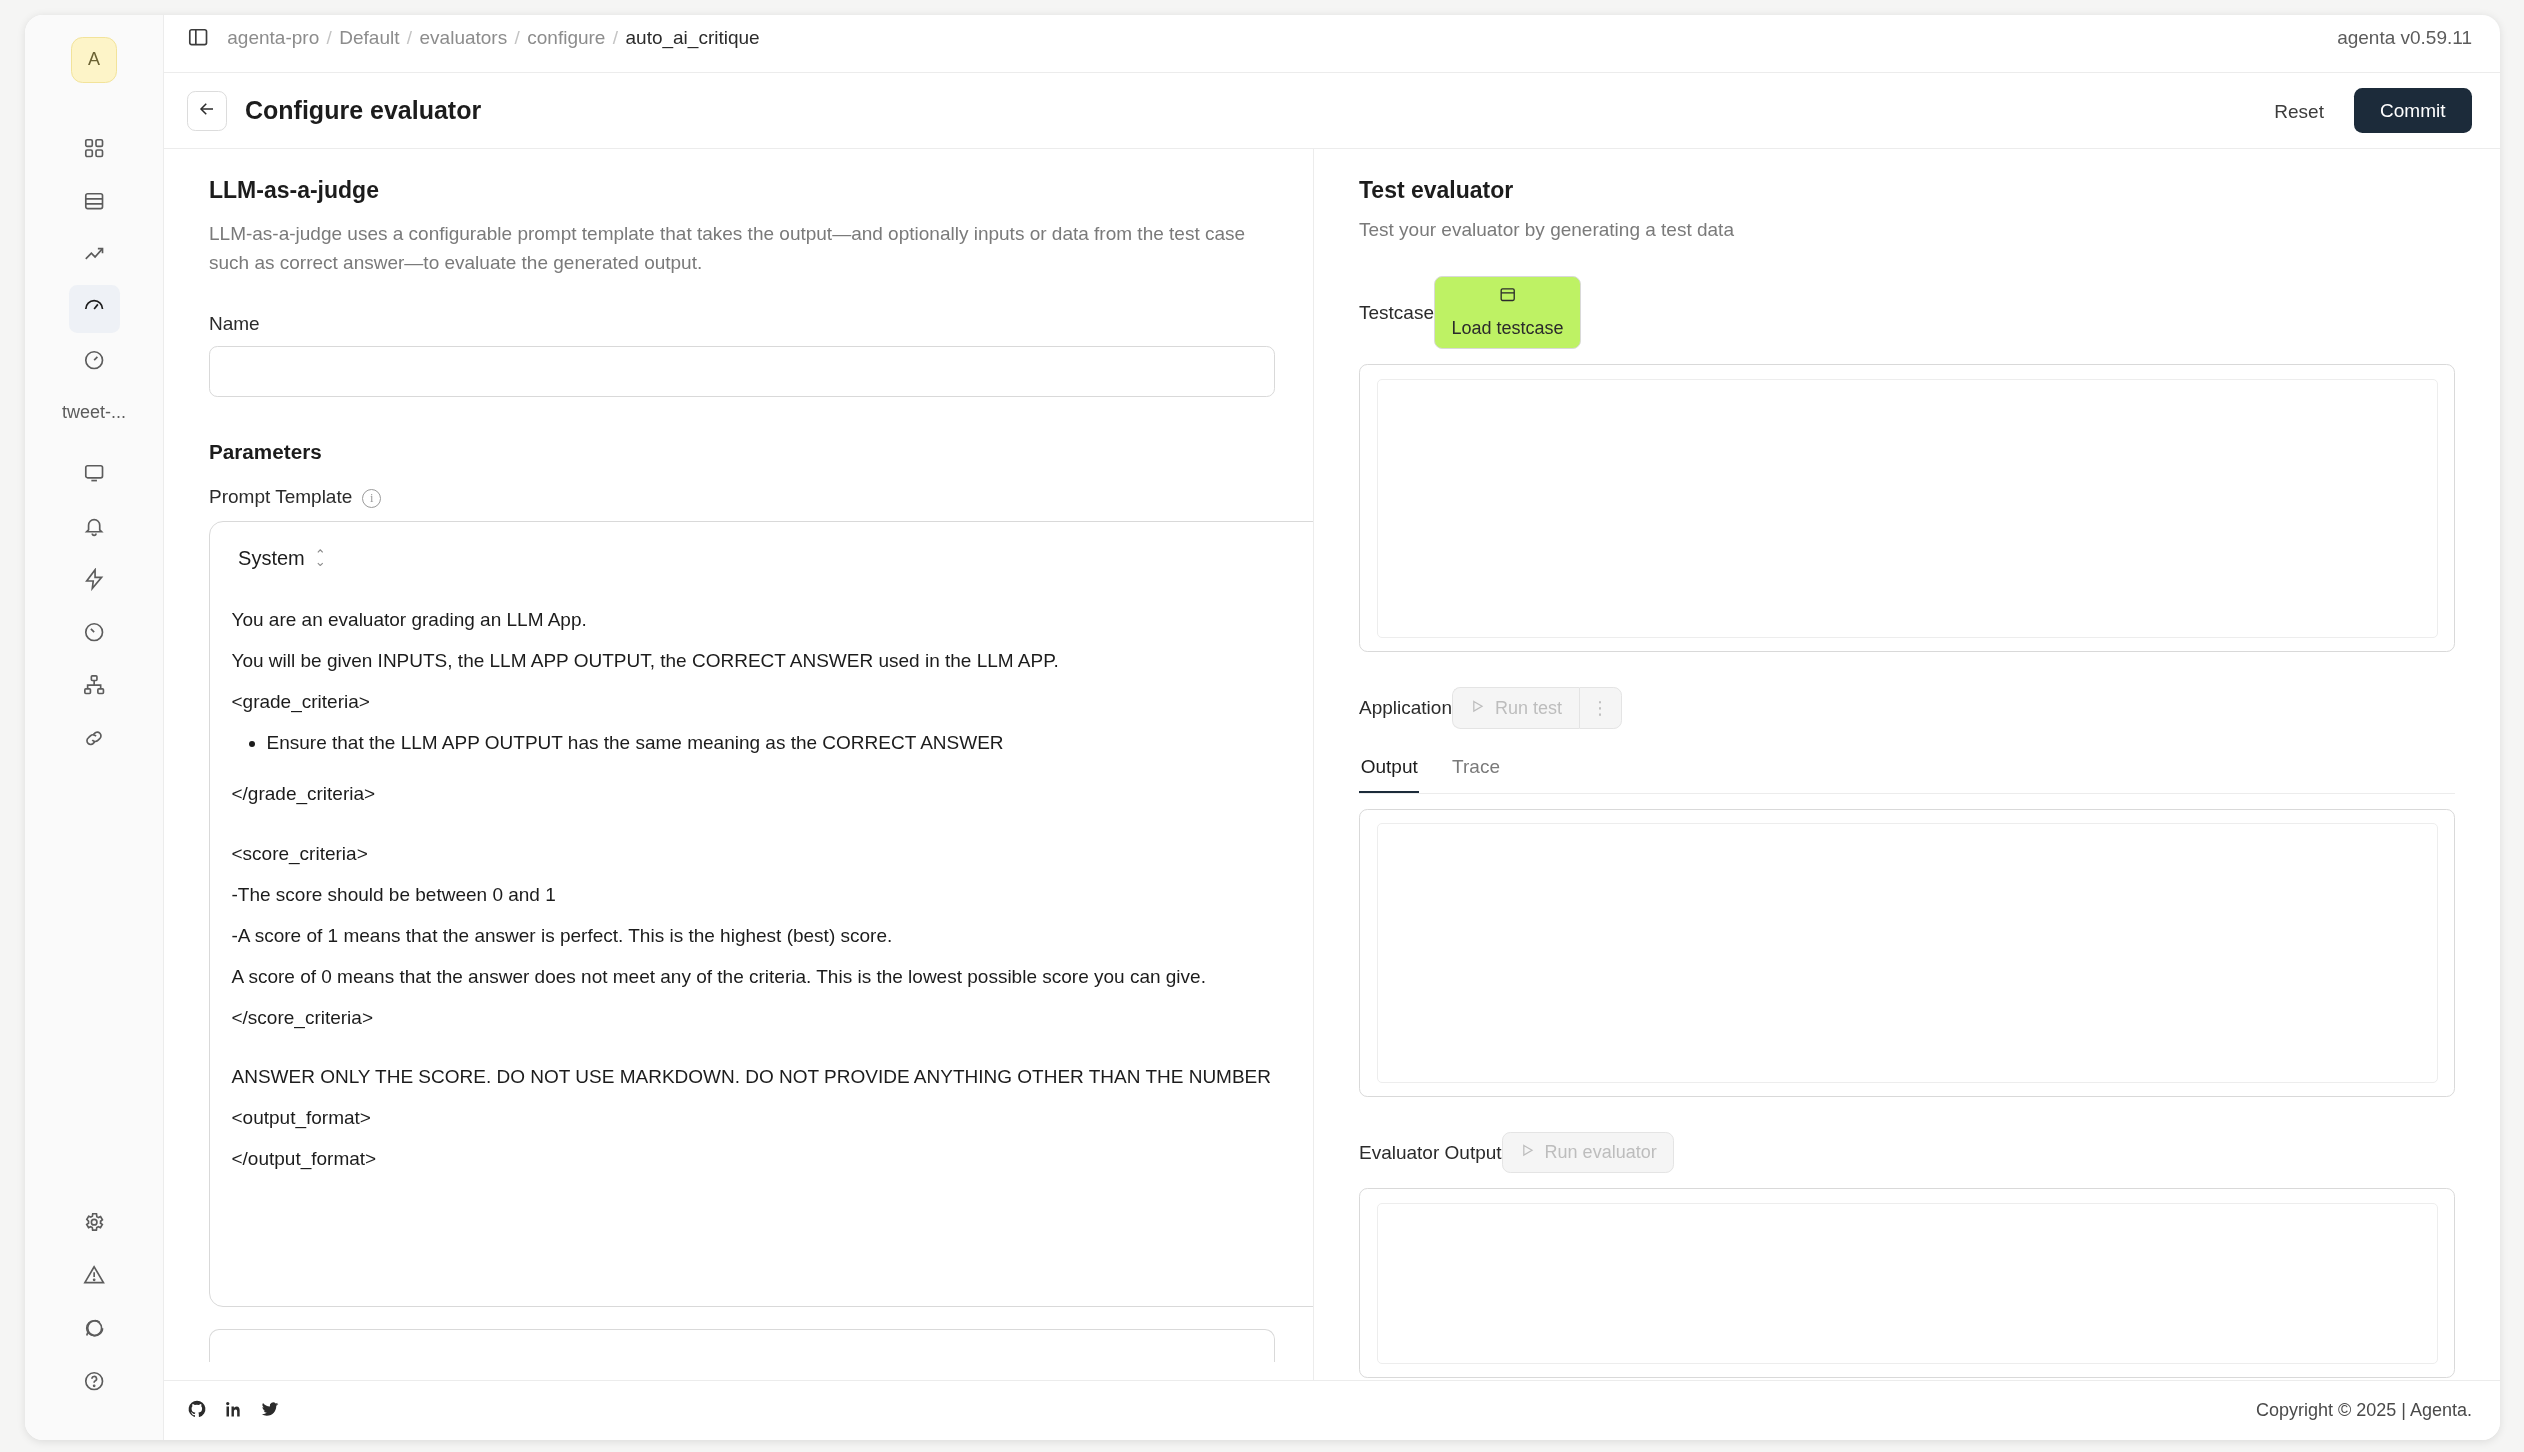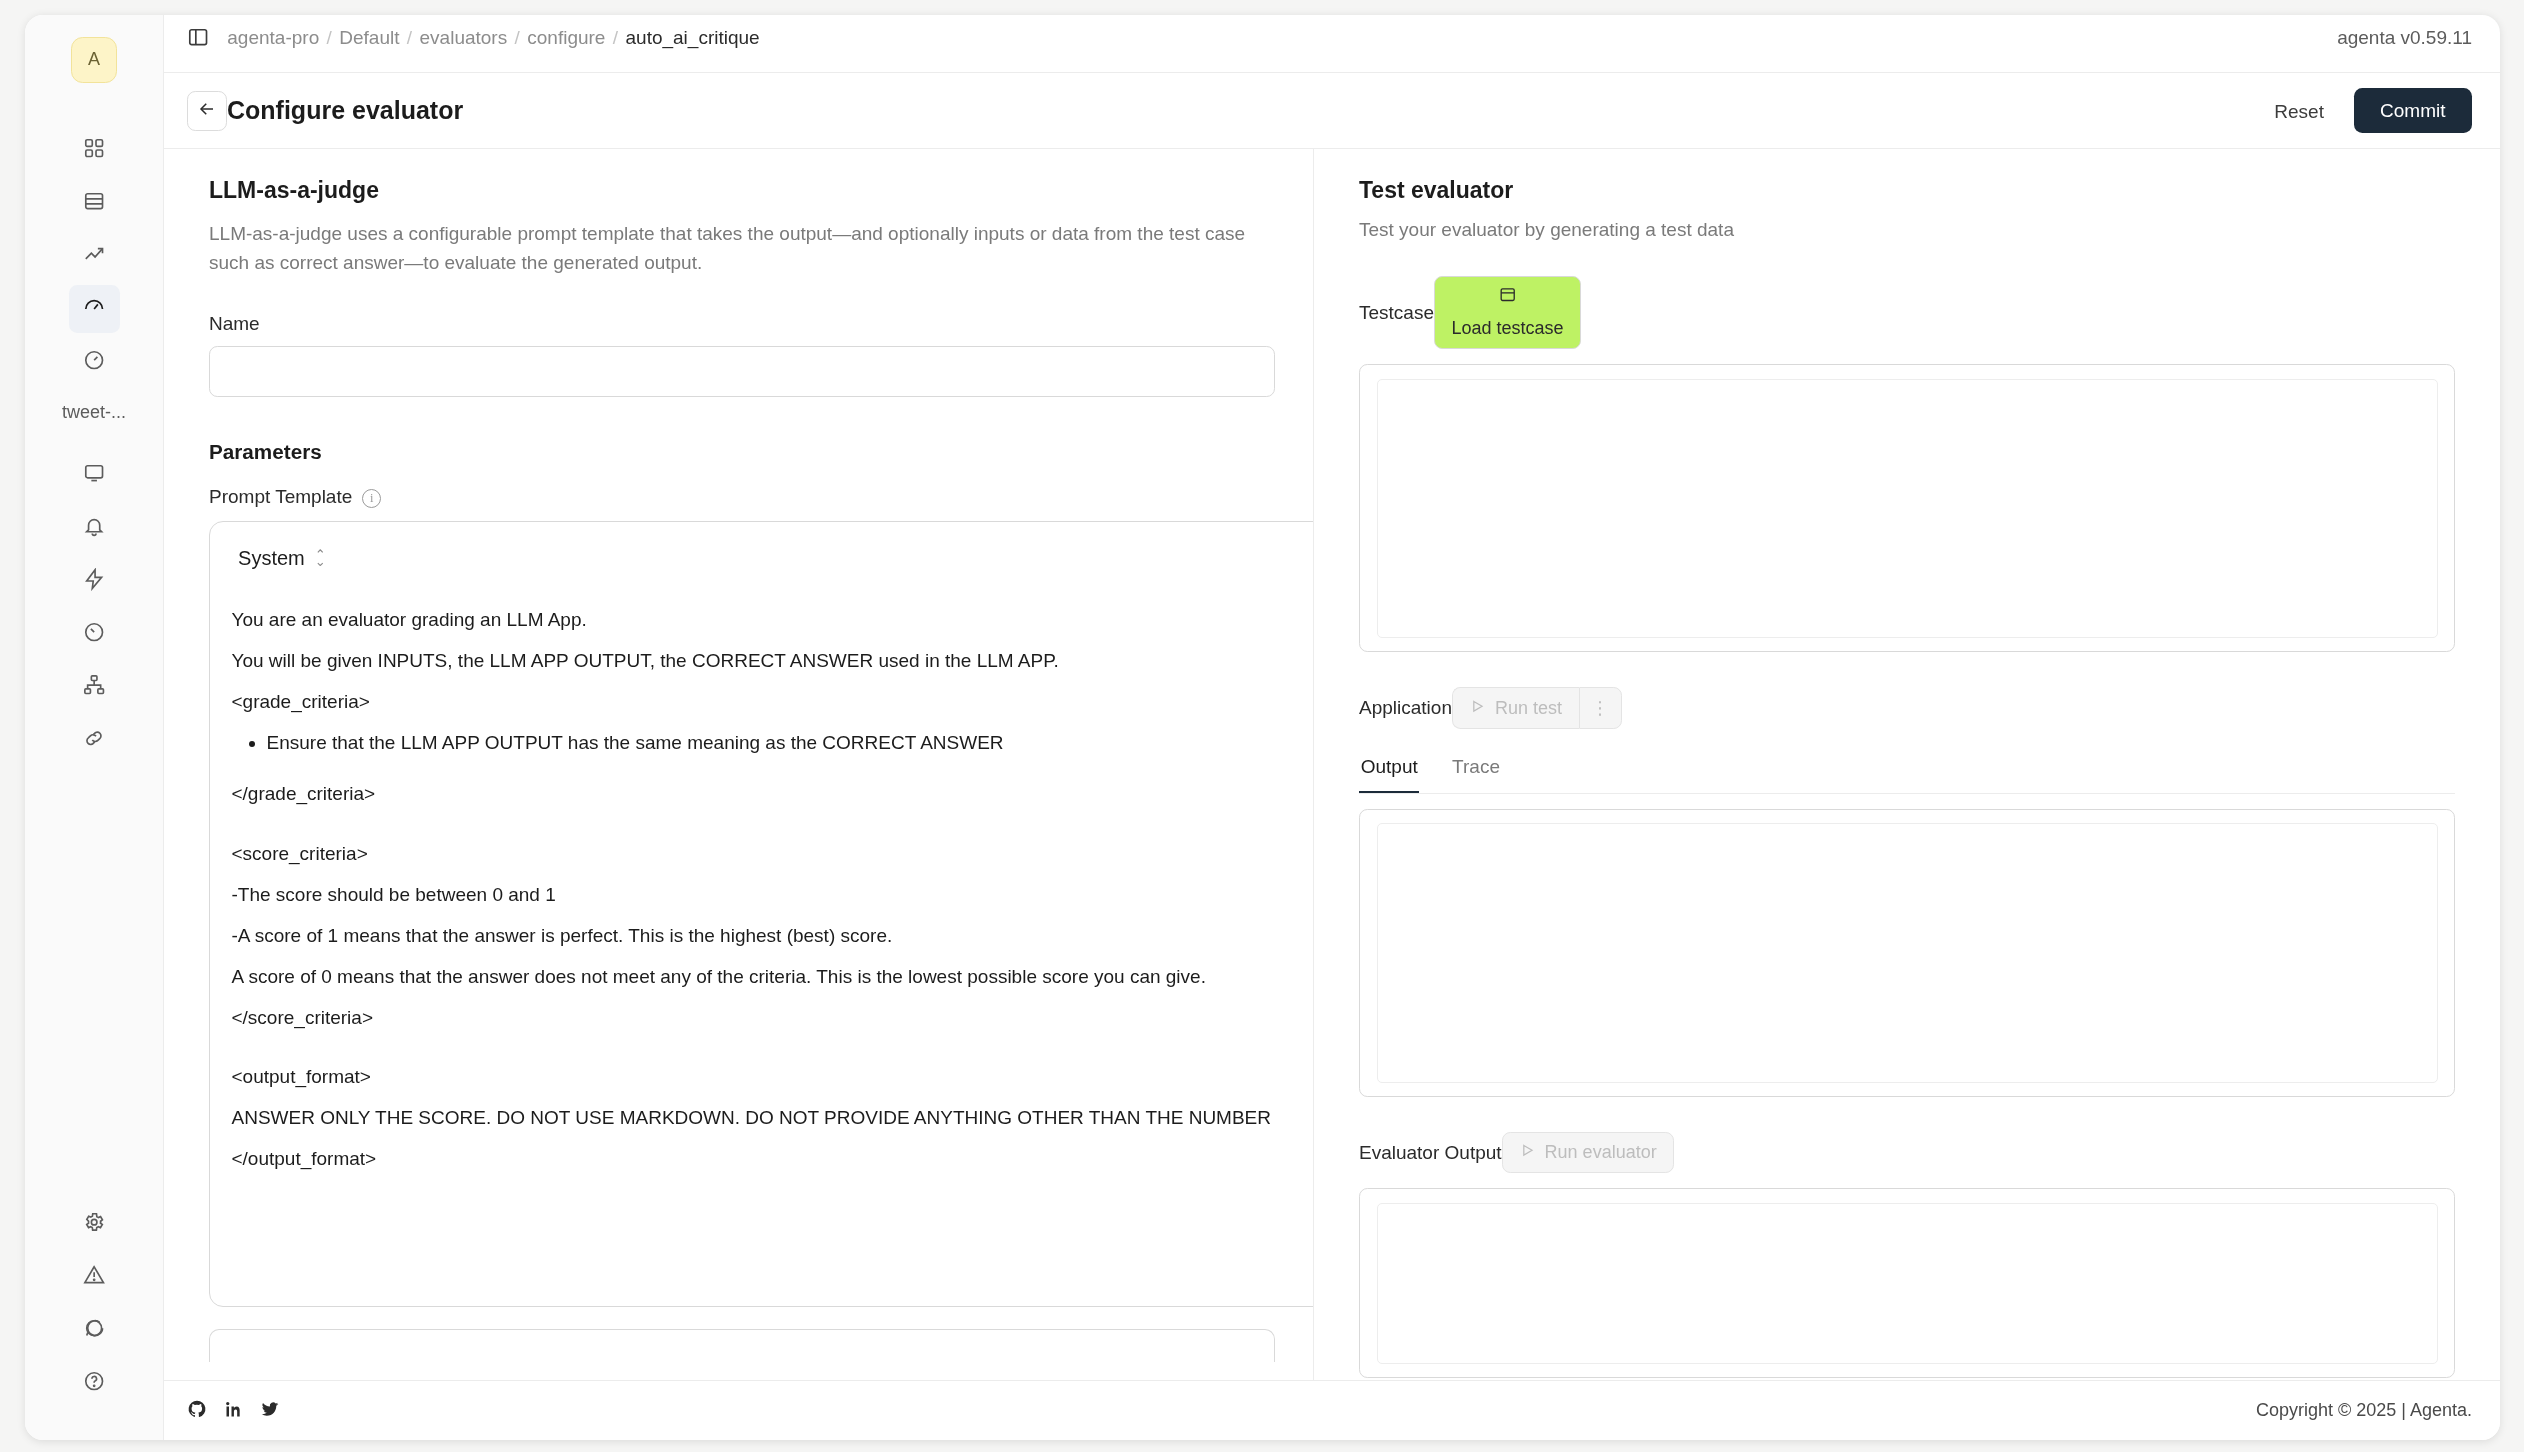--- a/index.html
+++ b/index.html
@@ -116,20 +116,21 @@
   .back-btn {
     width: 40px; height: 40px;
     border: 0.8px solid #dcdcdc;
     border-radius: 8.3px;
     background: #fff;
     display: flex; align-items: center; justify-content: center;
     color: #2b2b2b;
   }
   .back-btn svg { width: 18px; height: 18px; }
   .page-title {
+    margin-left: 18px;
     font-size: 25px;
     color: #1c1c1c;
     font-weight: 600;
   }
   .header-actions {
     margin-left: auto;
     display: flex;
     align-items: flex-end;
     gap: 18px;
   }
@@ -593,22 +594,22 @@
             <p>&lt;grade_criteria&gt;</p>
             <ul>
               <li>Ensure that the LLM APP OUTPUT has the same meaning as the CORRECT ANSWER</li>
             </ul>
             <p class="gap">&lt;/grade_criteria&gt;</p>
             <p>&lt;score_criteria&gt;</p>
             <p>-The score should be between 0 and 1</p>
             <p>-A score of 1 means that the answer is perfect. This is the highest (best) score.</p>
             <p>A score of 0 means that the answer does not meet any of the criteria. This is the lowest possible score you can give.</p>
             <p class="gap">&lt;/score_criteria&gt;</p>
+            <p>ANSWER ONLY THE SCORE. DO NOT USE MARKDOWN. DO NOT PROVIDE ANYTHING OTHER THAN THE NUMBER</p>
             <p>&lt;output_format&gt;</p>
-            <p>ANSWER ONLY THE SCORE. DO NOT USE MARKDOWN. DO NOT PROVIDE ANYTHING OTHER THAN THE NUMBER</p>
             <p>&lt;/output_format&gt;</p>
           </div>
         </div>
         <div class="prompt-card-stub"></div>
       </div>
 
       <div class="right-pane">
         <h2 class="section-title">Test evaluator</h2>
         <div class="right-head-sub">Test your evaluator by generating a test data</div>
 

